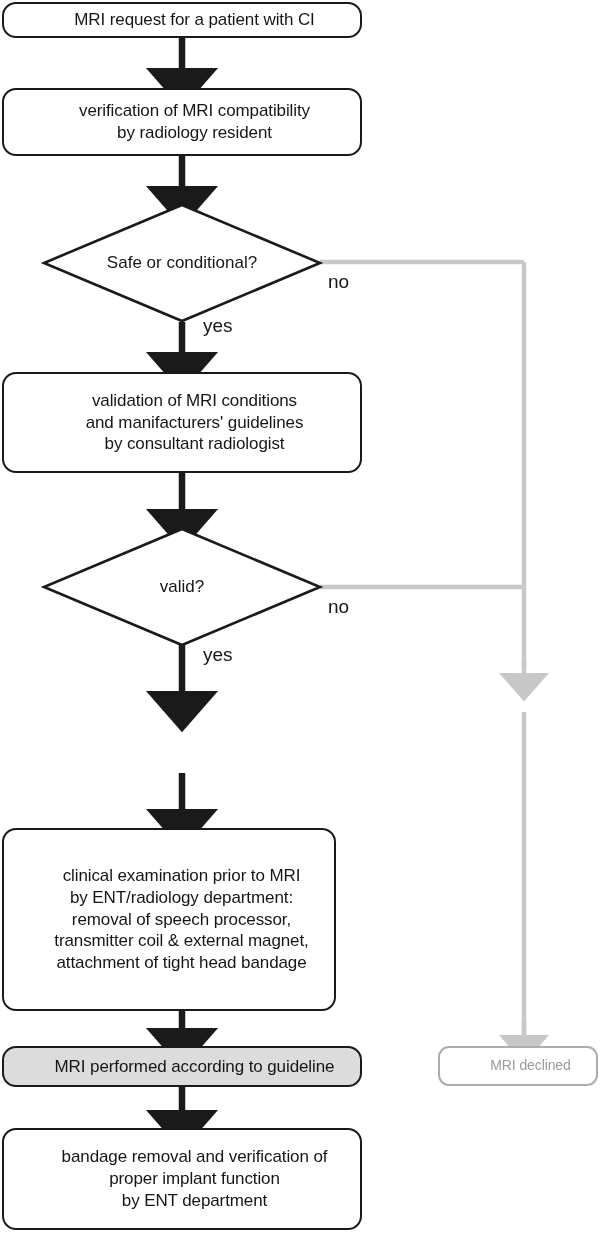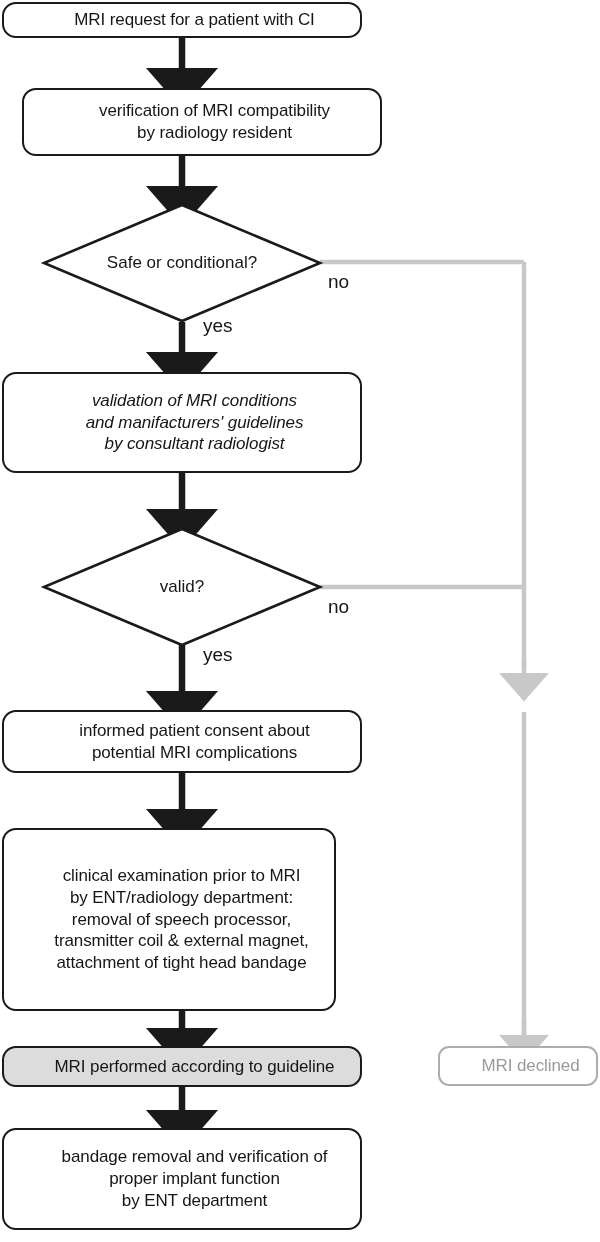--- a/index.html
+++ b/index.html
@@ -45,21 +45,21 @@
     background: #ffffff;
   }
   .node.process.filled {
     background: #dcdcdc;
   }
   .node.declined {
     border: 2px solid #adadad;
     border-radius: 11px;
     background: #ffffff;
     color: #9a9a9a;
-    font-size: 17px;
+    font-size: 14px;
   }
   .node-text {
     padding: 0 6px;
     white-space: pre-line;
   }
   .edge-label {
     position: absolute;
     color: #161616;
     font-size: 19px;
     line-height: 1;
@@ -116,59 +116,55 @@
     </g>
 
     <polygon points="182,205 320,263 182,321 44,263" fill="#ffffff" stroke="#1a1a1a" stroke-width="2.6"></polygon>
     <polygon points="182,529 320,587 182,645 44,587" fill="#ffffff" stroke="#1a1a1a" stroke-width="2.6"></polygon>
   </svg>
 
   <div class="node process" style="left:2px; top:2px; width:360px; height:36px;">
     <span class="node-text">MRI request for a patient with CI</span>
   </div>
 
-  <div class="node process" style="left:2px; top:88px; width:360px; height:68px;margin-left:20px;">
+  <div class="node process" style="left:2px; top:88px; width:360px; height:68px;">
     <span class="node-text">verification of MRI compatibility
 by radiology resident</span>
   </div>
 
   <div class="diamond-label" style="left:44px; top:249px; width:276px; height:28px;text-align:right;">
     <span>Safe or conditional?</span>
   </div>
 
   <div class="edge-label" style="left:328px; top:272px;">
     <span>no</span>
   </div>
 
   <div class="edge-label" style="left:203px; top:316px;">
     <span>yes</span>
   </div>
 
-  <div class="node process" style="left:2px; top:372px; width:360px; height:101px;font-style:italic;">
+  <div class="node process" style="left:2px; top:372px; width:360px; height:101px;">
     <span class="node-text">validation of MRI conditions
 and manifacturers' guidelines
 by consultant radiologist</span>
   </div>
 
   <div class="diamond-label" style="left:44px; top:573px; width:276px; height:28px;">
     <span>valid?</span>
   </div>
 
   <div class="edge-label" style="left:328px; top:597px;">
     <span>no</span>
   </div>
 
   <div class="edge-label" style="left:203px; top:645px;">
     <span>yes</span>
   </div>
 
-  <div class="node process" style="left:2px; top:710px; width:360px; height:63px;">
-    <span class="node-text">informed patient consent about
-potential MRI complications</span>
-  </div>
 
   <div class="node process" style="left:2px; top:828px; width:334px; height:183px;">
     <span class="node-text">clinical examination prior to MRI
 by ENT/radiology department:
 removal of speech processor,
 transmitter coil &amp; external magnet,
 attachment of tight head bandage</span>
   </div>
 
   <div class="node process filled" style="left:2px; top:1046px; width:360px; height:41px;">

